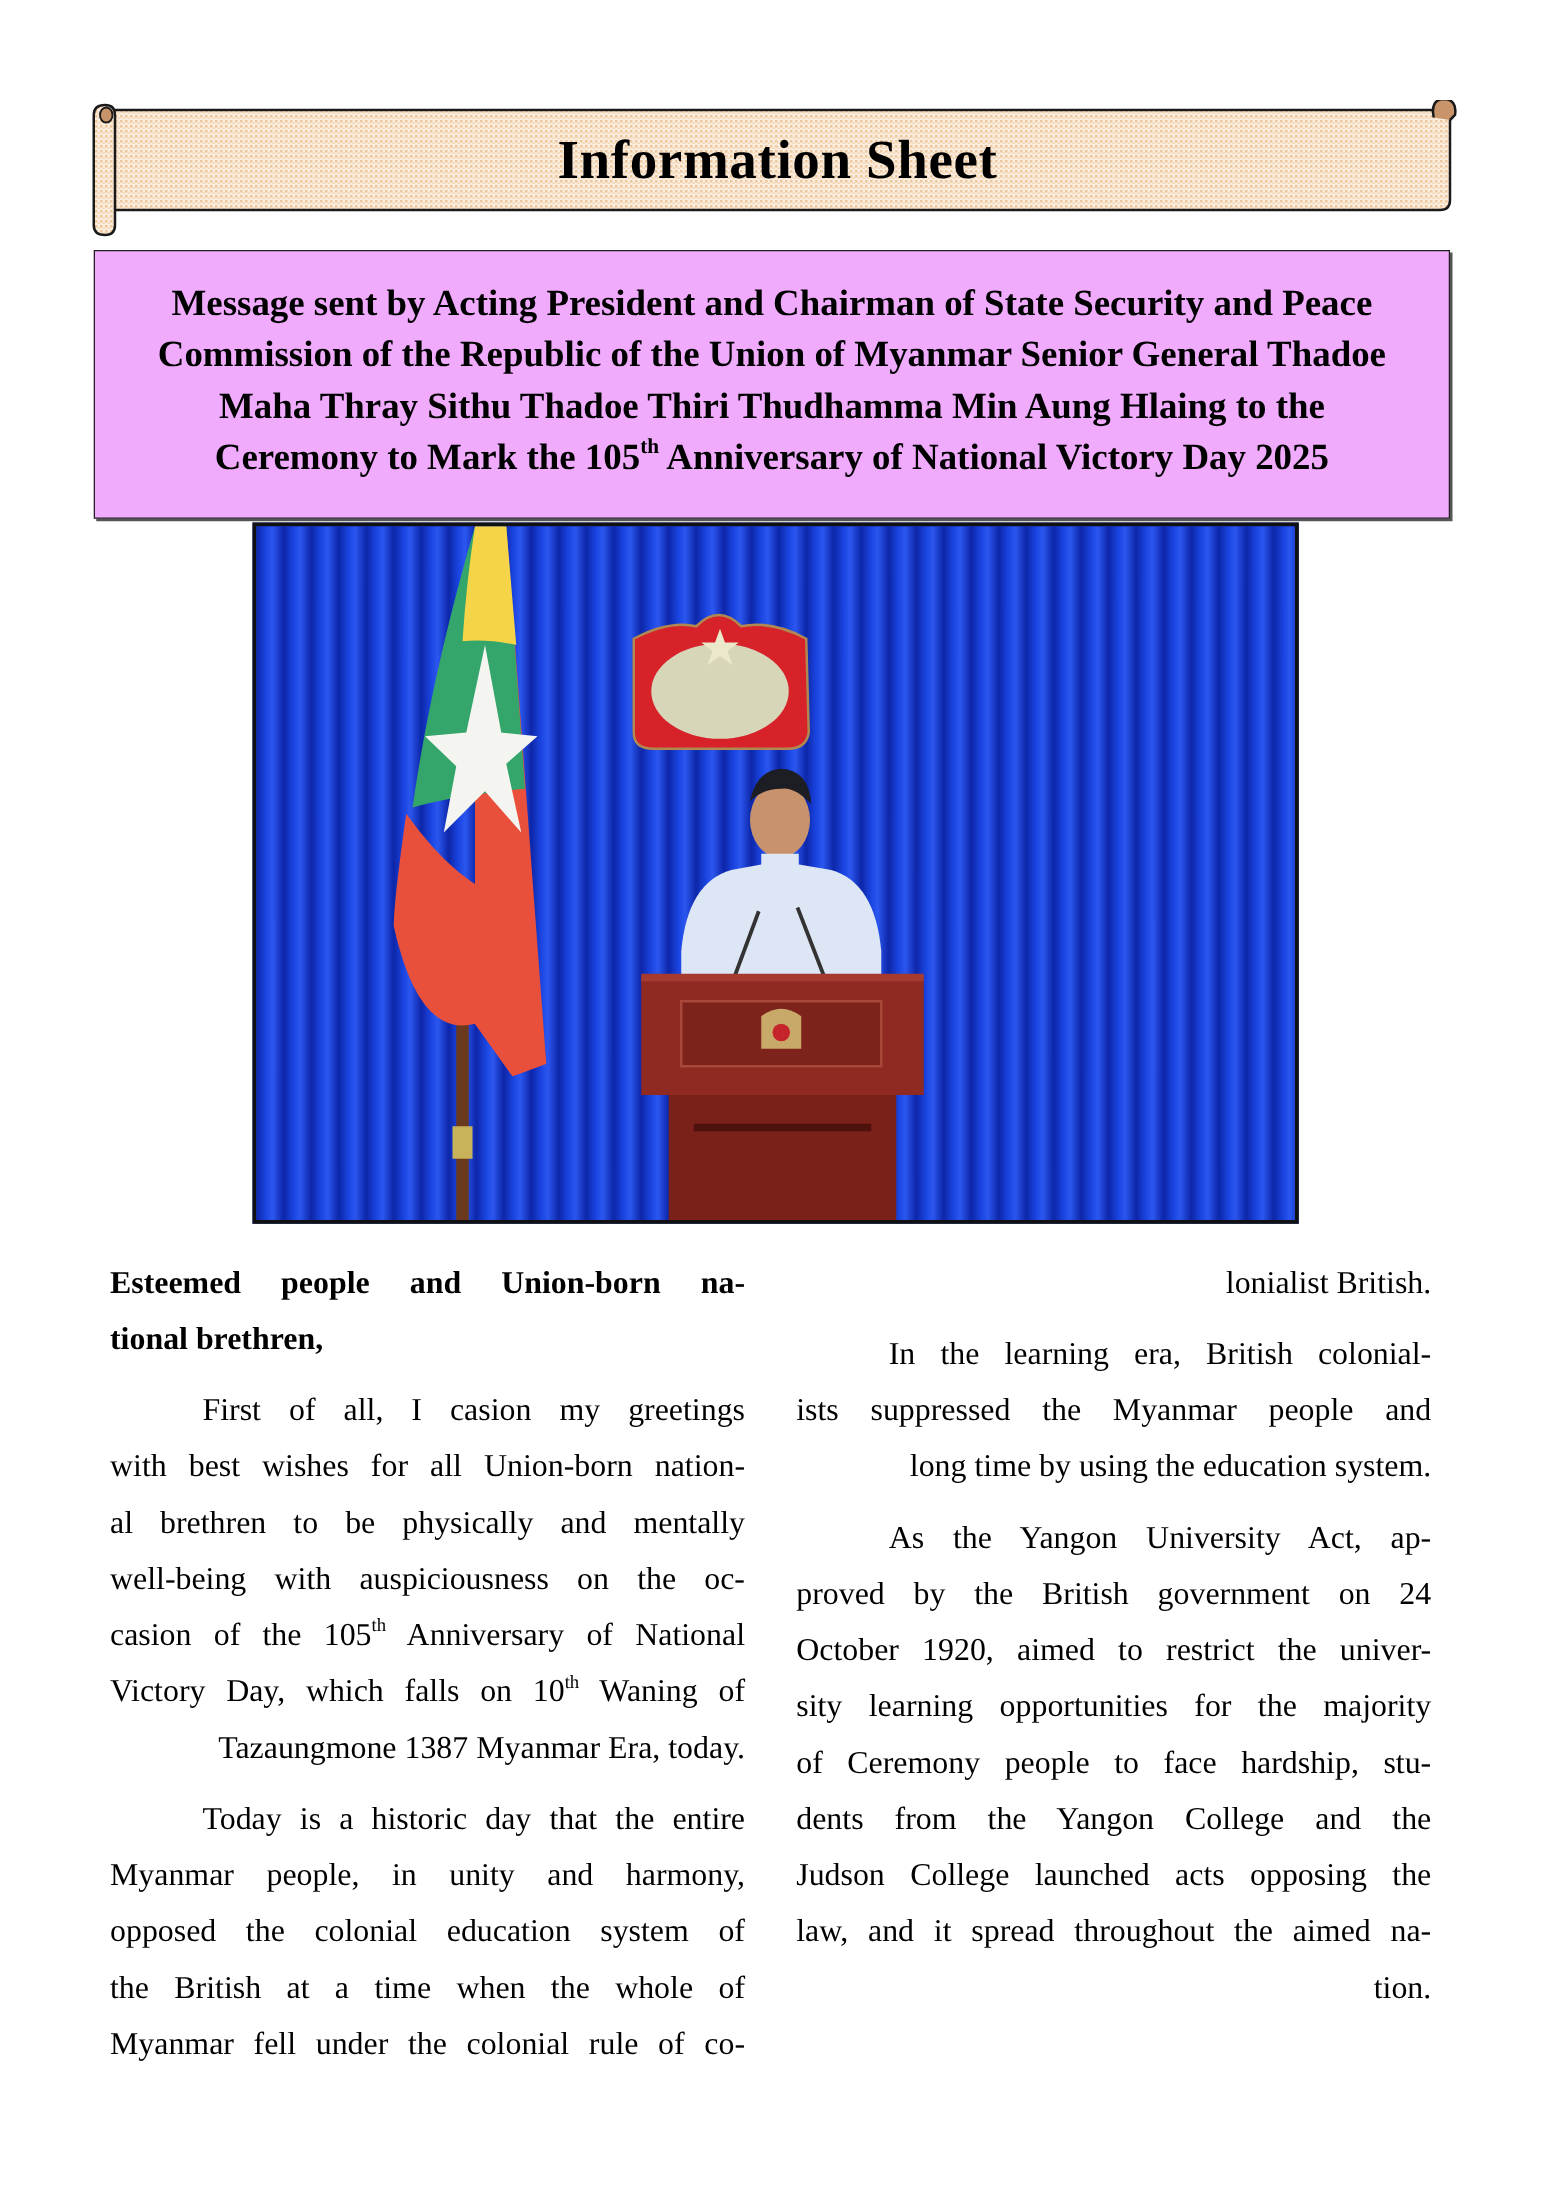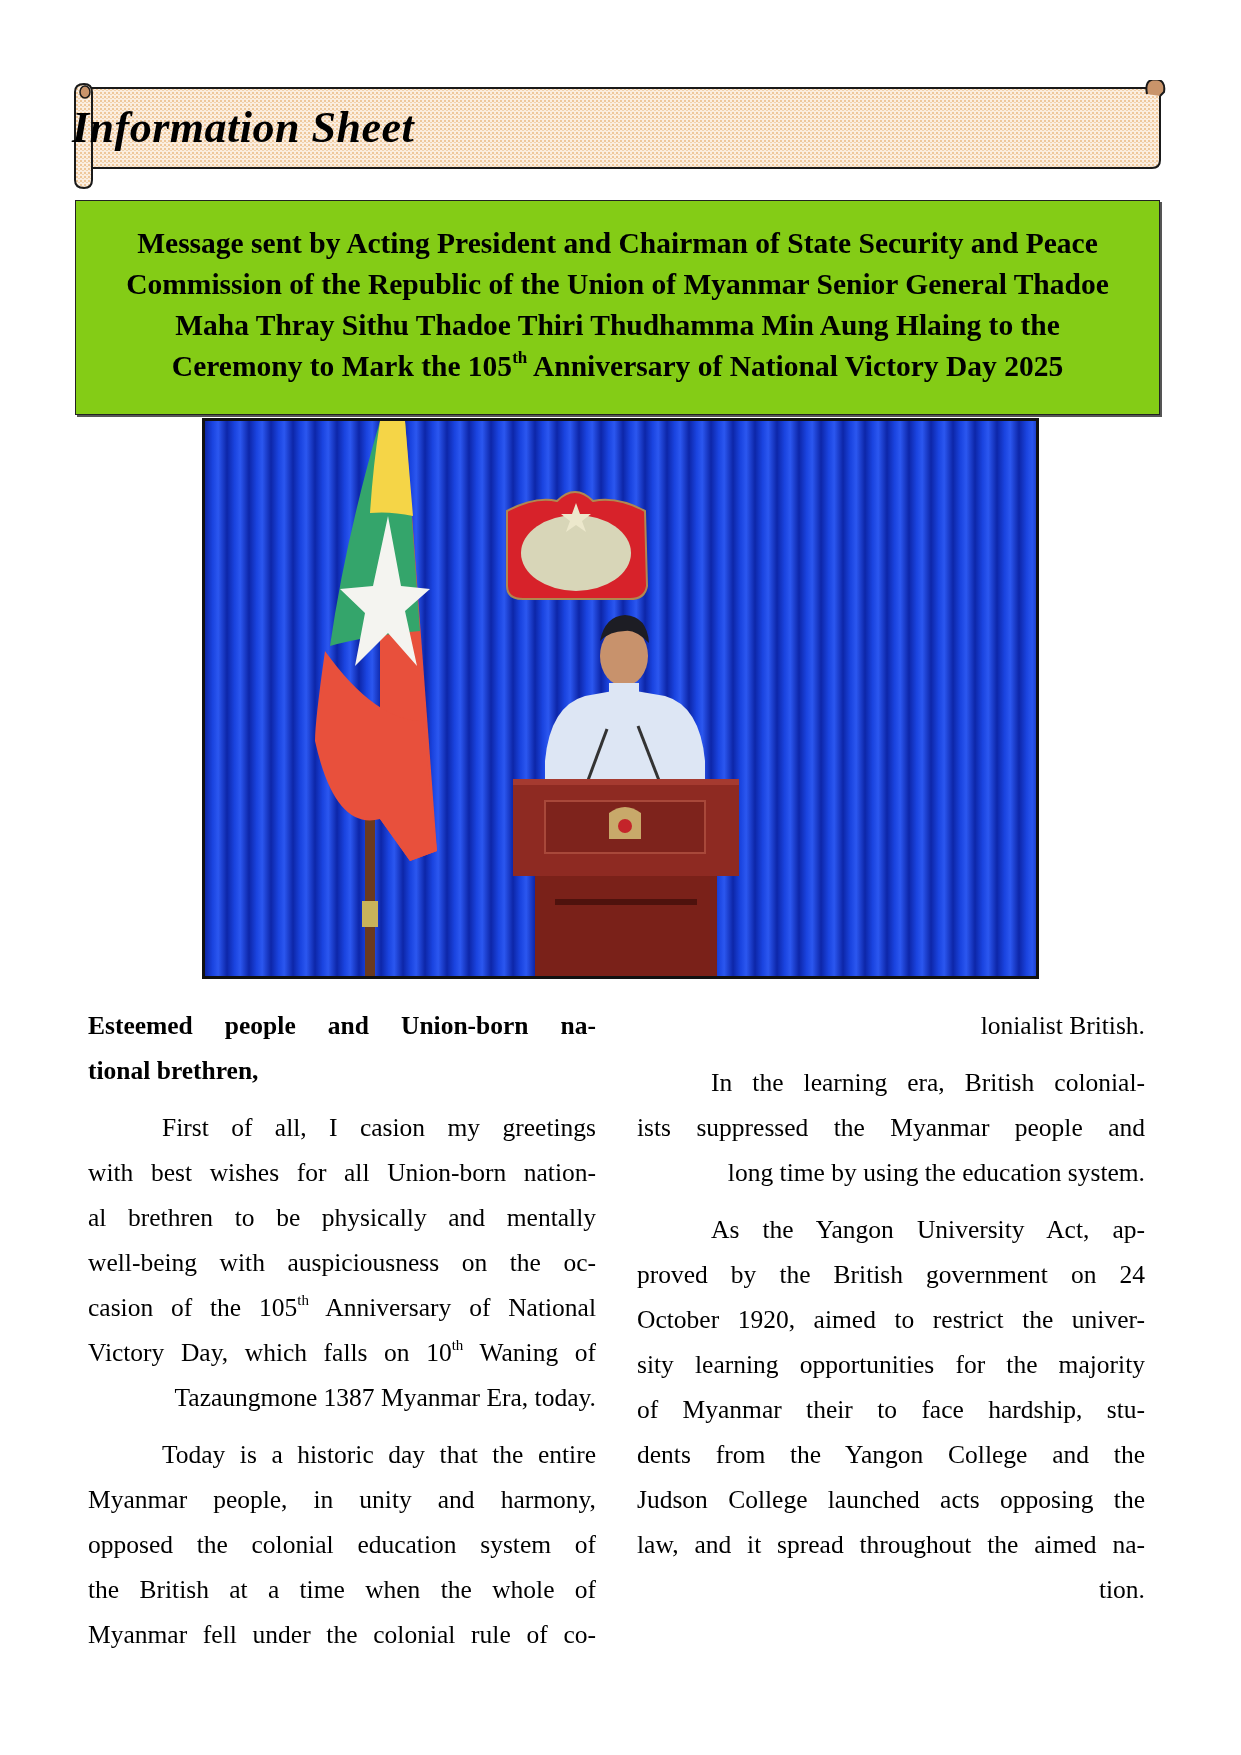--- a/index.html
+++ b/index.html
@@ -2,26 +2,26 @@
 <html><head>
 <meta charset="utf-8">
 <style>
   html, body { margin: 0; padding: 0; background: #ffffff; }
   body { width: 1241px; height: 1755px; position: relative; overflow: hidden;
          font-family: "Liberation Serif", "DejaVu Serif", serif; color: #000; }
 
   
   .scroll { position: absolute; left: 72px; top: 80px; width: 1100px; height: 110px; }
   .scroll svg { position: absolute; left: 0; top: 0; }
-  .scroll-title { position: absolute; left: 0; right: 0; top: 22px; text-align: left;
-                  font-weight: bold; font-size: 44px; letter-spacing: 0.5px; font-style: italic; }
+  .scroll-title { position: absolute; left: 0; right: 0; top: 22px; text-align: center;
+                  font-weight: bold; font-size: 44px; letter-spacing: 0.5px; }
 
   
   .headline-box { position: absolute; left: 75px; top: 200px; width: 1085px; height: 215px;
-                  box-sizing: border-box; background: #84cc16; border: 1.5px solid #222;
+                  box-sizing: border-box; background: #f0abfc; border: 1.5px solid #222;
                   box-shadow: 2px 2px 0 #555; display: flex; align-items: center; justify-content: center; }
   .headline { font-weight: bold; font-size: 29.5px; line-height: 41px; text-align: center;
               width: 1060px; margin-top: -6px; }
   .headline sup { font-size: 17px; line-height: 0; vertical-align: 13px; }
 
   
   .photo { position: absolute; left: 202px; top: 418px; width: 837px; height: 561px;
            box-sizing: border-box; border: 3px solid #111; overflow: hidden; background: #1437c8; }
   .photo svg { display: block; }
 
@@ -154,19 +154,19 @@
   <p>
     <span class="jline" style="padding-left:74px">In the learning era, British colonial-</span>
     <span class="jline">ists suppressed the Myanmar people and</span>
     <span class="lline">long time by using the education system.</span>
   </p>
   <p>
     <span class="jline" style="padding-left:74px">As the Yangon University Act, ap-</span>
     <span class="jline">proved by the British government on 24</span>
     <span class="jline">October 1920, aimed to restrict the univer-</span>
     <span class="jline">sity learning opportunities for the majority</span>
-    <span class="jline">of Myanmar their to face hardship, stu-</span>
+    <span class="jline">of Ceremony people to face hardship, stu-</span>
     <span class="jline">dents from the Yangon College and the</span>
     <span class="jline">Judson College launched acts opposing the</span>
     <span class="jline">law, and it spread throughout the aimed na-</span>
     <span class="lline">tion.</span>
   </p>
 </div>
 
 </body></html>

